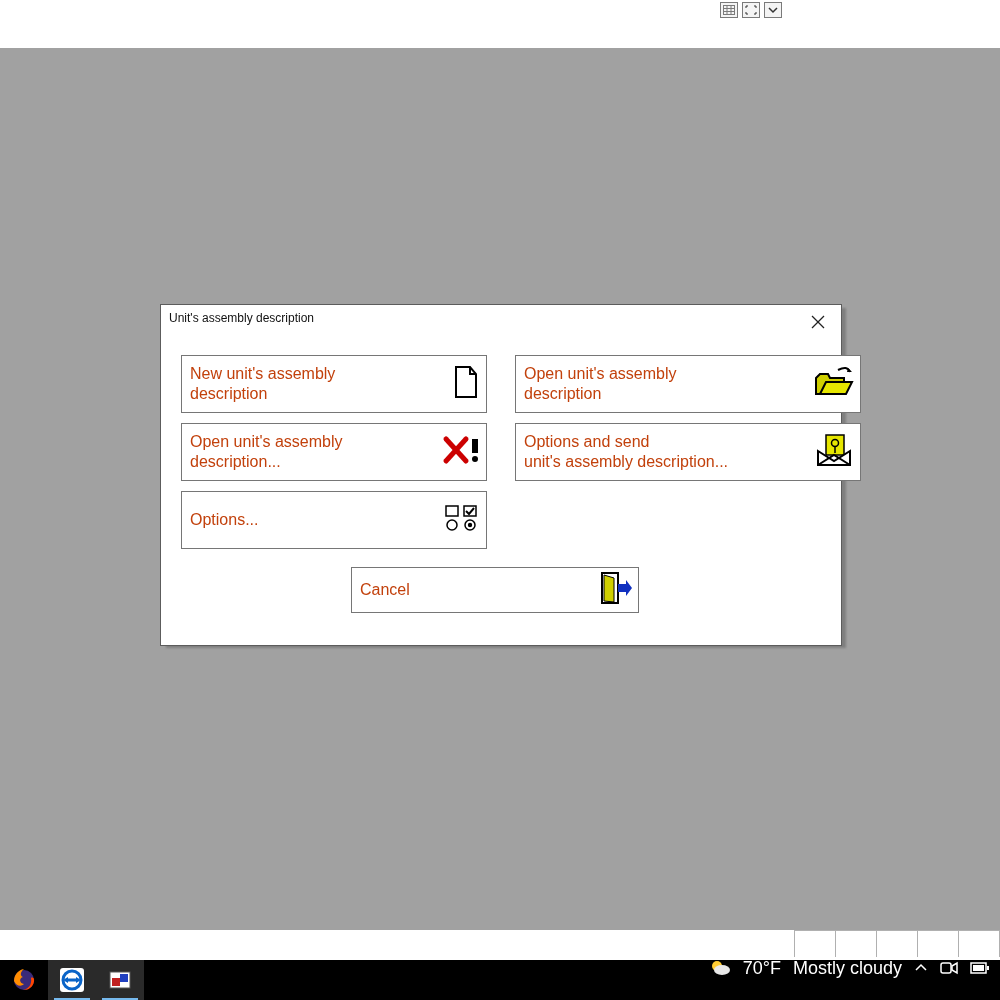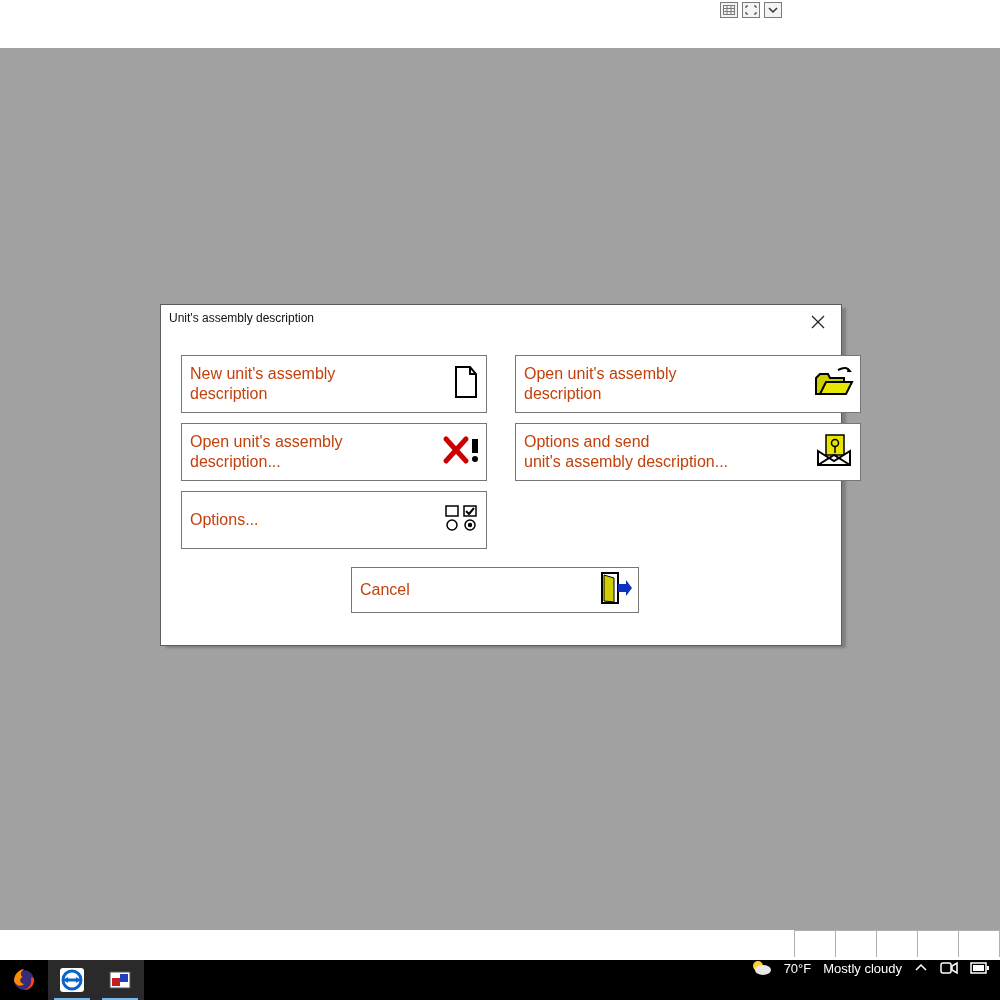--- a/index.html
+++ b/index.html
@@ -22,21 +22,21 @@
   .col-right{left:354px;width:346px}
   .row1{top:50px;height:58px}
   .row2{top:118px;height:58px}
   .row3{top:186px;height:58px}
   .btn-cancel{left:190px;top:262px;width:288px;height:46px}
   
   .taskbar{position:absolute;left:0;right:0;bottom:0;height:40px;background:#000}
   .taskbar .task-icon{position:absolute;bottom:0;width:48px;height:40px;display:flex;align-items:center;justify-content:center}
   .task-icon.active{background:#2a2a2a}
   .task-icon .underline{position:absolute;bottom:0;left:6px;right:6px;height:2px;background:#76b9ed}
-  .sys-area{position:absolute;right:0;bottom:0;height:40px;display:flex;align-items:center;color:#fff;font-size:13px;gap:12px;padding:12px 10px}
+  .sys-area{position:absolute;right:0;bottom:0;height:40px;display:flex;align-items:center;color:#fff;font-size:18px;gap:12px;padding:12px 10px}
   .sys-area .wicon{display:flex;align-items:center;justify-content:center}
   
   .slot-row{position:absolute;right:0;bottom:40px;height:30px;display:flex}
   .slot{width:40px;height:26px;border:1px solid #b0b0b0;border-bottom:none;margin-left:-1px;background:#fff}
 </style>
 </head>
 <body>
 
 <div class="top-band">
   <div class="top-tools">

